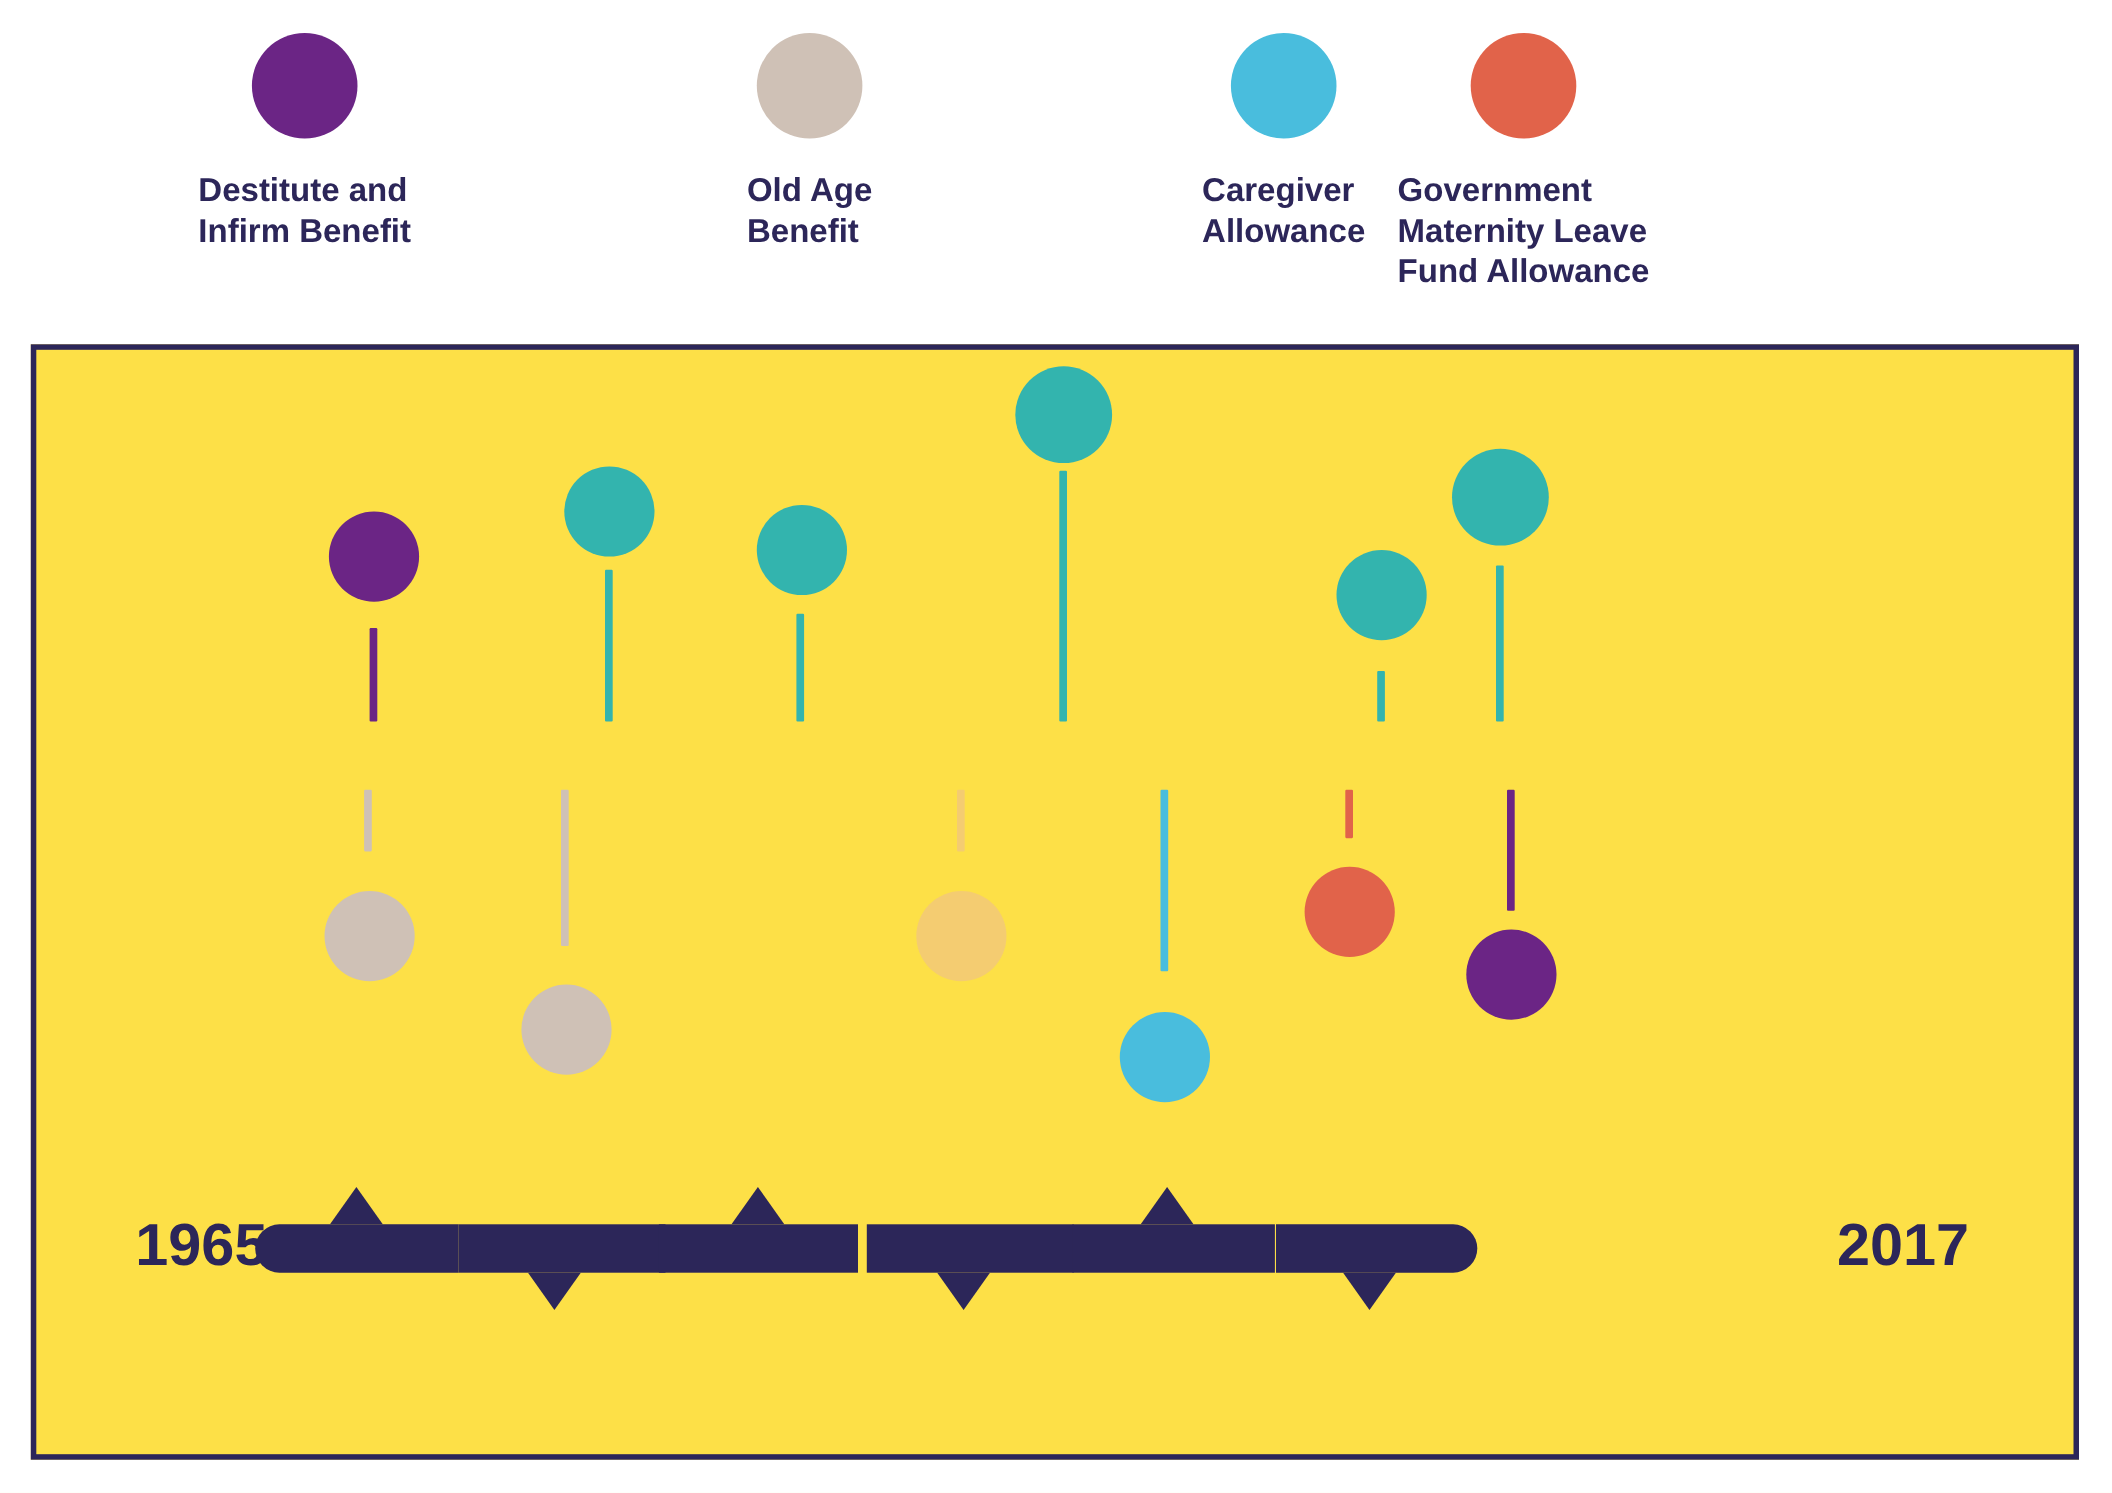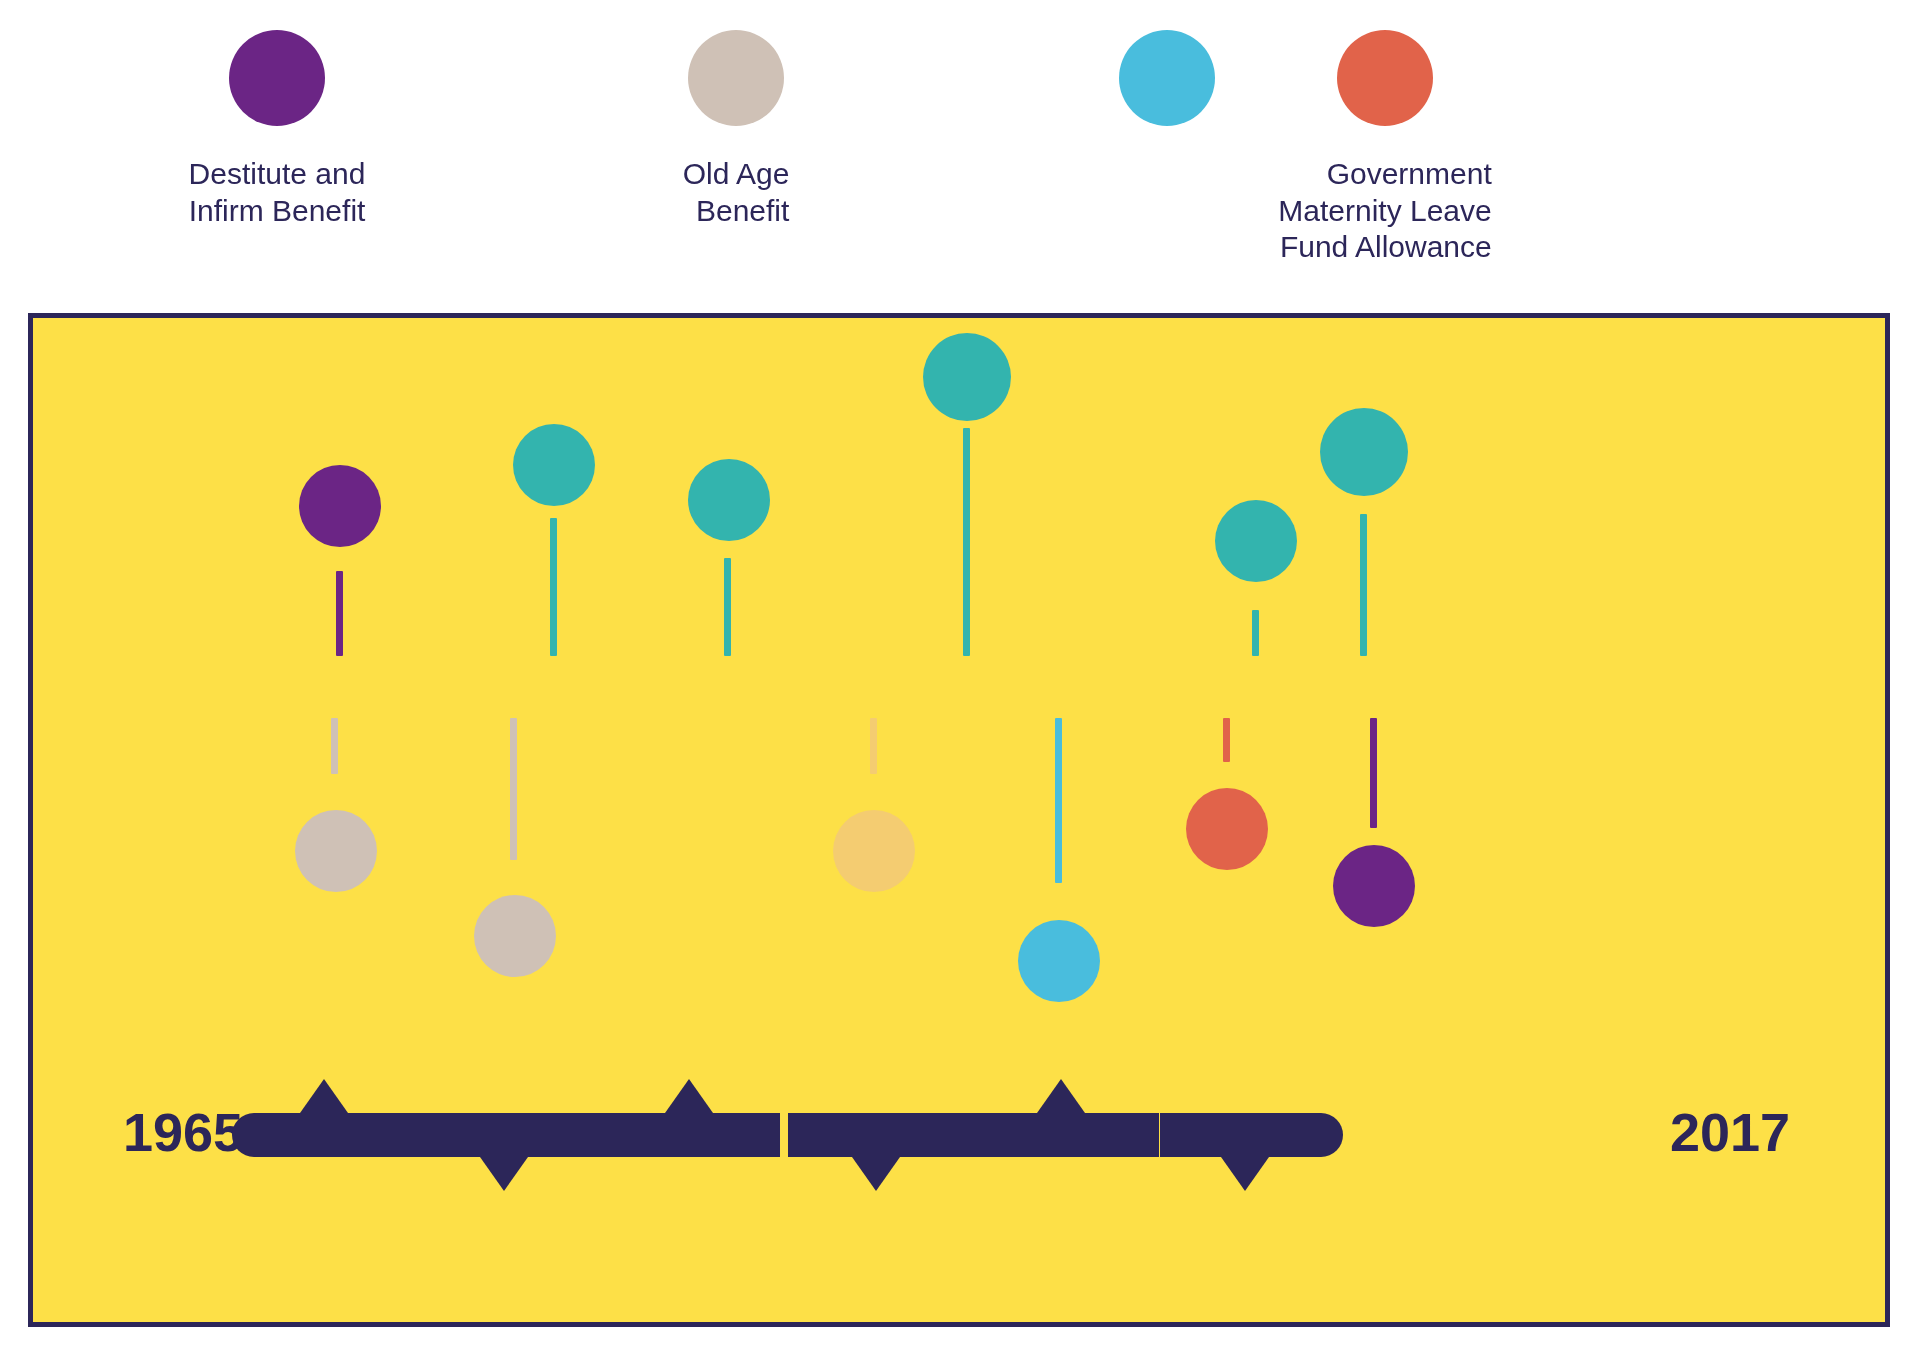--- a/index.html
+++ b/index.html
@@ -38,23 +38,23 @@
     align-items: center;
   }
   .legend-swatch {
     width: 96px;
     height: 96px;
     border-radius: 50%;
     flex: none;
   }
   .legend-label {
     margin-top: 30px;
-    text-align: right;
+    text-align: left;
     font-size: 30px;
-    font-weight: normal;
+    font-weight: bold;
     line-height: 1.22;
     color: #2C2659;
     white-space: pre-line;
     font-family: "Liberation Sans", sans-serif;
   }
 
   
   #chart-frame {
     position: absolute;
     left: 28px;
@@ -137,20 +137,22 @@
         <div class="legend-label">Destitute and
 Infirm Benefit</div>
       </div>
       <div class="legend-item" style="left: 611px;">
         <div class="legend-swatch" style="background: rgb(207, 193, 182);"></div>
         <div class="legend-label">Old Age
 Benefit</div>
       </div>
       <div class="legend-item" style="left: 1042px;">
         <div class="legend-swatch" style="background: rgb(73, 189, 221);"></div>
+        <div class="legend-label">Caregiver
+Allowance</div>
       </div>
       <div class="legend-item" style="left: 1260px;">
         <div class="legend-swatch" style="background: rgb(225, 99, 74);"></div>
         <div class="legend-label">Government
 Maternity Leave
 Fund Allowance</div>
       </div>
     </div>
 
   <div id="chart-frame">

